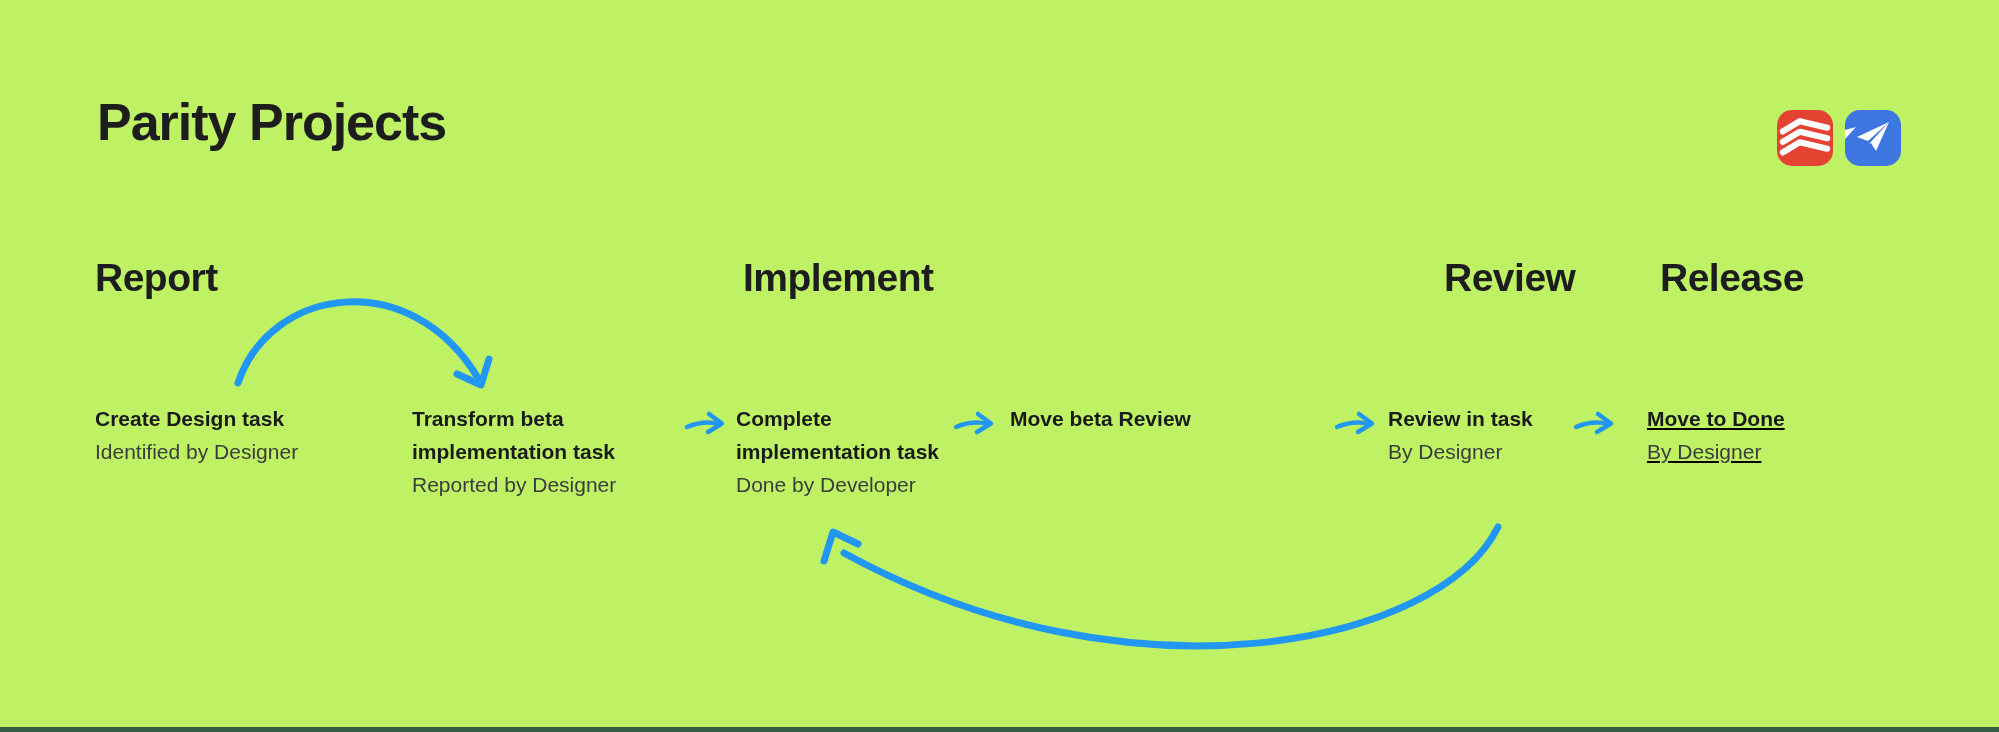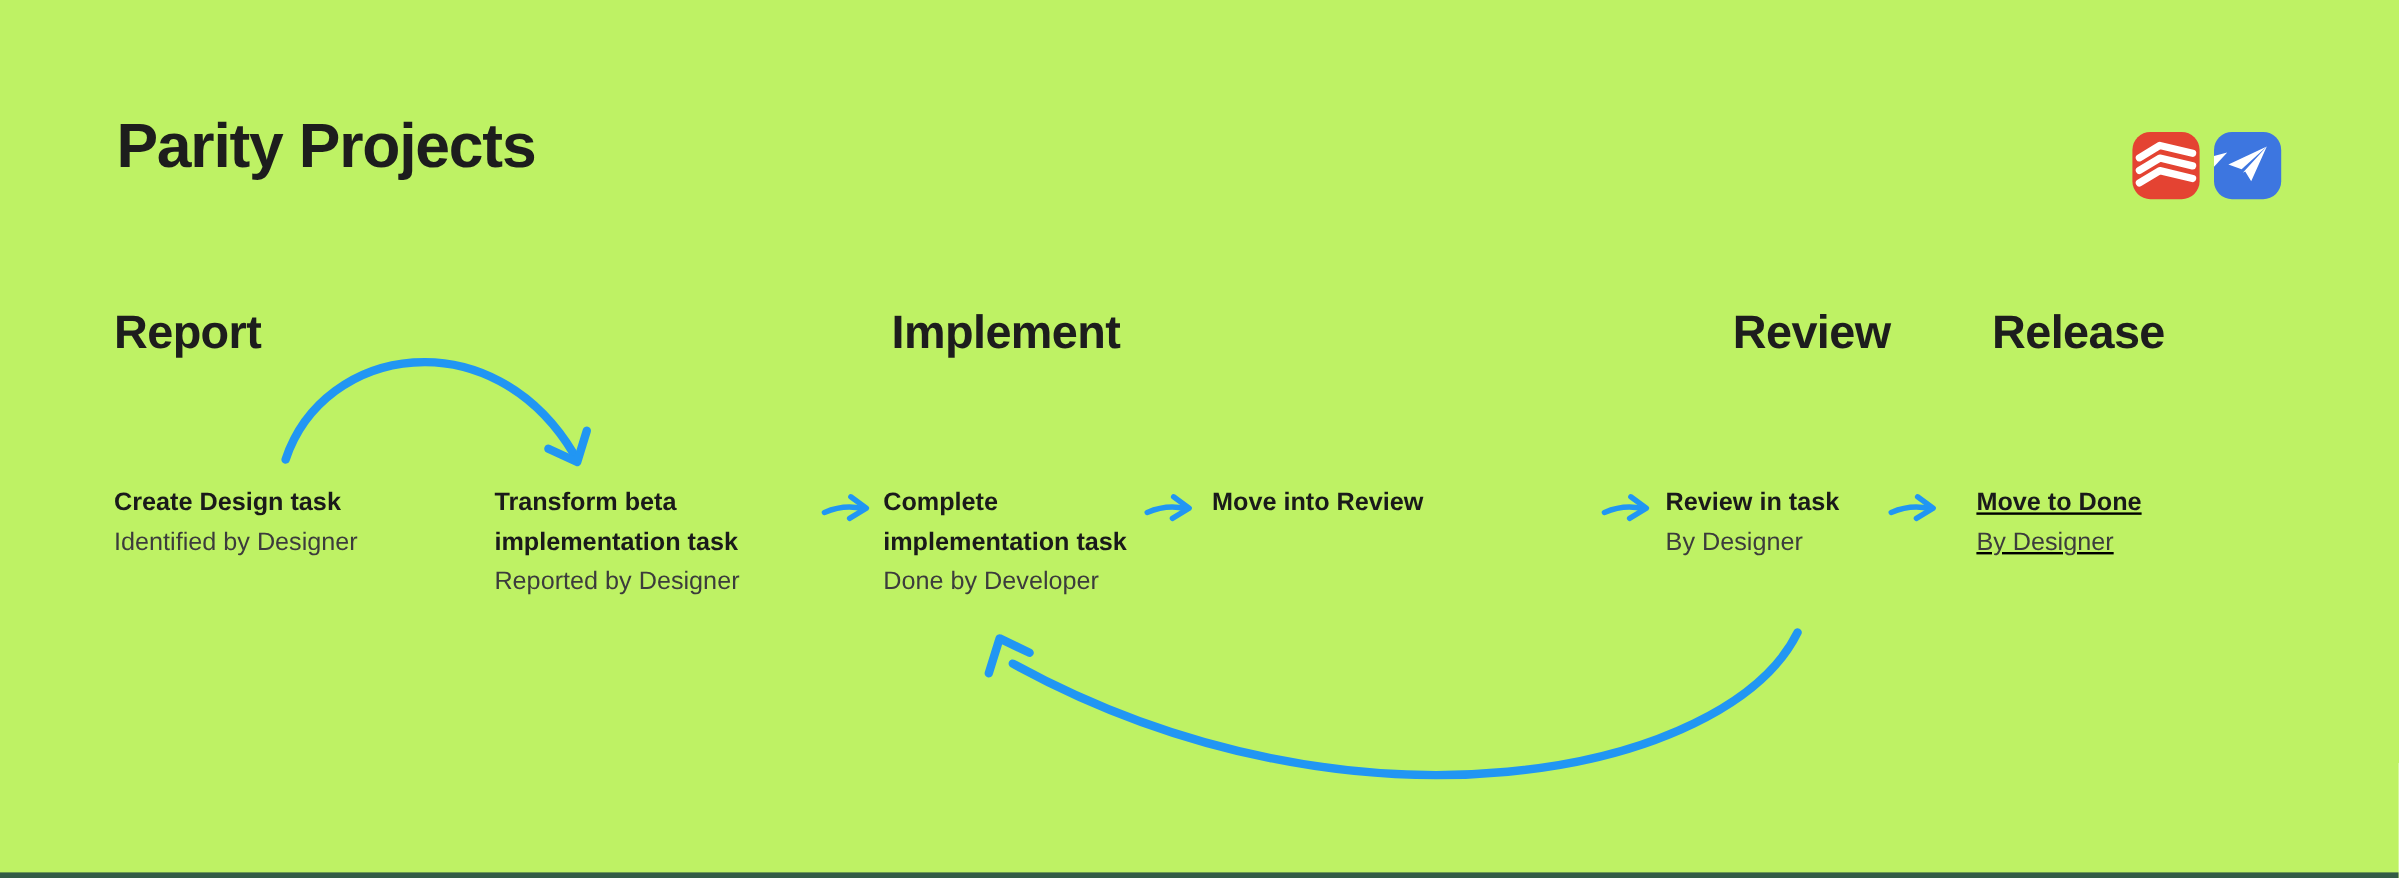--- a/index.html
+++ b/index.html
@@ -114,21 +114,21 @@
     <span class="step-title">Transform beta
 implementation task</span>
     <span class="step-subtitle">Reported by Designer</span>
   </div>
   <div class="step p2">
     <span class="step-title">Complete
 implementation task</span>
     <span class="step-subtitle">Done by Developer</span>
   </div>
   <div class="step p3">
-    <span class="step-title">Move into Review</span>
+    <span class="step-title">Move beta Review</span>
   </div>
   <div class="step p4">
     <span class="step-title">Review in task</span>
     <span class="step-subtitle">By Designer</span>
   </div>
   <div class="step p5">
     <span class="step-title">Move to Done</span>
     <span class="step-subtitle">By Designer</span>
   </div>
 

